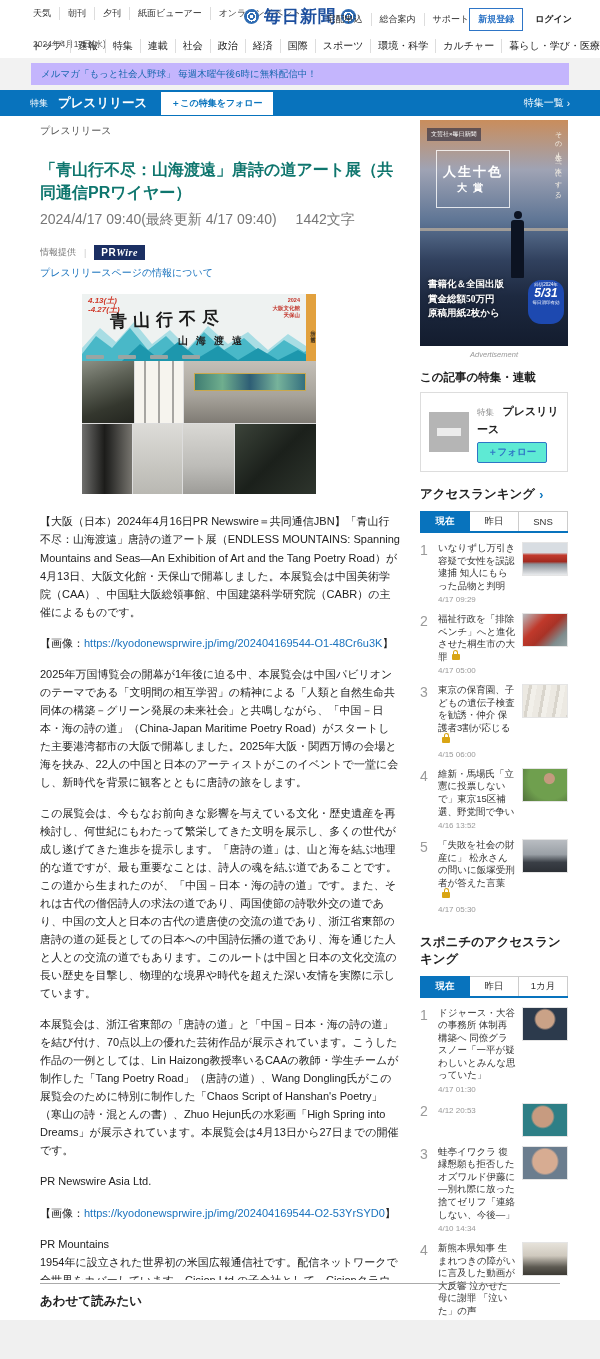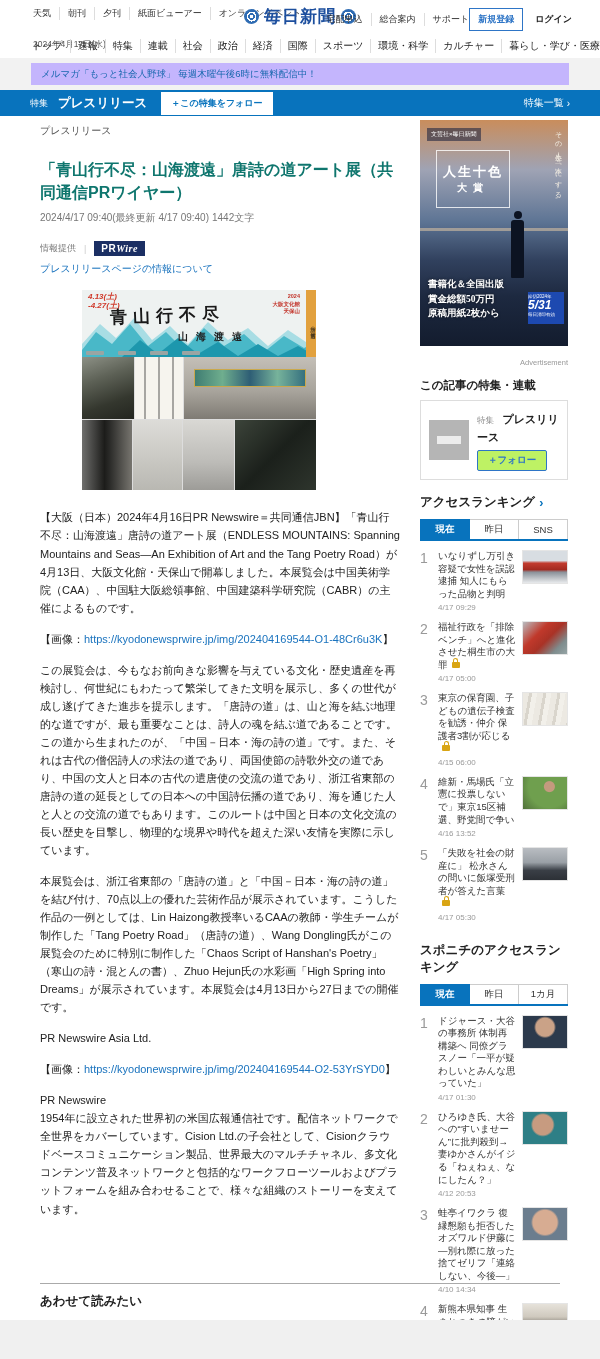--- a/index.html
+++ b/index.html
@@ -31,21 +31,21 @@
   .feature-bar { position: absolute; top: 90px; left: 0; right: 0; height: 26px; background: #0873bd; color: #fff; display: flex; align-items: center; padding: 0 30px; }
   .fb-label { font-size: 9px; }
   .fb-title { font-size: 12.5px; font-weight: bold; margin: 0 14px 0 10px; }
   .fb-btn { background: #fff; color: #0873bd; border: none; font-size: 9px; font-weight: bold; padding: 5px 10px; cursor: pointer; }
   .fb-right { margin-left: auto; font-size: 10px; cursor: pointer; display: flex; align-items: center; gap: 3px; }
 
   
   .article-col { position: absolute; left: 40px; top: 124px; width: 360px; height: 1156px; overflow: hidden; }
   .category { font-size: 10px; color: #555; }
   .art-title { font-size: 16px; line-height: 1.42; font-weight: bold; color: #0f766e; margin: 21px 0 7px; }
-  .meta-row { display: flex; gap: 3px; font-size: 10px; color: #777; }
+  .meta-row { display: flex; gap: 19px; font-size: 14px; color: #777; }
   .provider-row { margin-top: 16px; display: flex; align-items: center; gap: 8px; font-size: 9px; color: #777; }
   .prov-sep { color: #ccc; }
   .prwire-logo { background: #1b2f63; color: #fff; font-size: 10px; font-weight: bold; padding: 2px 7px; letter-spacing: .5px; }
   .prwire-logo .wire { font-style: italic; font-family: "Liberation Serif", serif; }
   .info-link { margin-top: 6px; font-size: 10px; color: #1a73be; cursor: pointer; }
 
   
   .poster { position: relative; margin: 14px 0 18px 42px; width: 234px; height: 200px; overflow: hidden; background: #ddd; }
   .poster-top { position: absolute; left: 0; top: 0; width: 234px; height: 67px; background: #eef2f1; overflow: hidden; }
   .poster-top svg { position: absolute; left: 0; top: 0; }
@@ -69,32 +69,32 @@
         background: linear-gradient(180deg, #c98d5c 0%, #9fa3b4 22%, #5d7494 45%, #31415e 62%, #1d2940 78%, #131c2e 100%); }
   .ad::before { content: ""; position: absolute; left: 0; right: 0; top: 108px; height: 3px; background: rgba(255,220,170,.45); }
   .ad-badge { position: absolute; left: 7px; top: 8px; background: rgba(20,30,60,.55); color: #fff; font-size: 6px; padding: 2px 4px; }
   .ad-logo { position: absolute; left: 16px; top: 30px; color: #fff; border: 1px solid rgba(255,255,255,.8); padding: 12px 6px; text-align: center; font-family: "Liberation Serif", serif; }
   .ad-logo .l1 { font-size: 13px; font-weight: bold; letter-spacing: 2px; }
   .ad-logo .l2 { font-size: 10px; font-weight: bold; letter-spacing: 6px; }
   .ad-vert { position: absolute; right: 5px; top: 6px; writing-mode: vertical-rl; color: #f3ede2; font-size: 7px; letter-spacing: 2px; font-family: "Liberation Serif", serif; }
   .ad-person { position: absolute; right: 44px; top: 100px; width: 13px; height: 58px; background: #0c1322; border-radius: 3px 3px 1px 1px; }
   .ad-person::before { content: ""; position: absolute; top: -9px; left: 3px; width: 8px; height: 8px; border-radius: 50%; background: #0c1322; }
   .ad-lines { position: absolute; left: 8px; bottom: 26px; color: #fff; font-family: "Liberation Serif", serif; font-weight: bold; font-size: 9.5px; line-height: 1.5; text-shadow: 0 0 3px rgba(0,0,0,.6); }
-  .ad-deadline { position: absolute; right: 4px; bottom: 22px; width: 36px; background: #1d49b0; color: #fff; padding: 2px 0 7px; }
+  .ad-deadline { position: absolute; right: 4px; bottom: 22px; width: 36px; background: #1d49b0; color: #fff; text-align: center; padding: 2px 0 19px; border-radius: 13px; }
   .ad-deadline .dl-s { font-size: 4.5px; display: block; }
   .ad-deadline .dl-b { font-size: 12px; font-weight: bold; font-style: italic; display: block; line-height: 1.1; }
-  .ad-caption { text-align: right; font-size: 7.5px; color: #999; margin-top: 12px; }
+  .ad-caption { text-align: center; font-size: 7.5px; color: #999; margin-top: 4px; font-style: italic; }
 
   .sb-heading { margin-top: 11px; font-size: 11.5px; font-weight: bold; color: #222; }
   .feat-box { margin-top: 7px; border: 1px solid #ddd; padding: 8px; display: flex; gap: 8px; align-items: center; }
   .feat-thumb { width: 40px; height: 40px; background: #b5b5b5; position: relative; flex: none; }
   .feat-thumb::after { content: ""; position: absolute; left: 8px; top: 16px; right: 8px; height: 8px; background: rgba(255,255,255,.75); }
   .feat-kind { font-size: 8.5px; color: #888; margin-right: 4px; }
   .feat-name { font-size: 11px; font-weight: bold; color: #222; }
-  .follow-btn { margin-top: 5px; border: 1px solid #2e75c6; color: #2e75c6; background: #bef264; font-size: 9.5px; font-weight: bold; padding: 3px 10px; border-radius: 2px; cursor: pointer; }
+  .follow-btn { margin-top: 5px; border: 1px solid #2e75c6; color: #2e75c6; background: #5eead4; font-size: 9.5px; font-weight: bold; padding: 3px 10px; border-radius: 2px; cursor: pointer; }
 
   .rank-heading { margin-top: 14px; font-size: 12.5px; font-weight: bold; color: #222; display: flex; align-items: center; gap: 4px; cursor: pointer; }
   .chev-blue { color: #0873bd; font-weight: bold; }
   .tabs { display: flex; margin-top: 8px; border-bottom: 2px solid #0873bd; }
   .tab { flex: 1; height: 20px; display: flex; align-items: center; justify-content: center; font-size: 9.5px; color: #333; background: #fff; border: 1px solid #ccc; border-bottom: none; cursor: pointer; }
   .tab.active { background: #0873bd; color: #fff; font-weight: bold; border-color: #0873bd; }
   .tab + .tab { border-left: none; }
 
   .rk-item { display: flex; gap: 6px; margin-top: 9px; cursor: pointer; }
   .rk-num { width: 12px; font-size: 14px; color: #999; flex: none; line-height: 1; padding-top: 1px; }
@@ -217,25 +217,26 @@
           <div class="p-paint"></div>
         </div>
       <div class="p-cell" style="left:0;top:130px;width:50px;height:70px;background:linear-gradient(90deg,#6f6f6d 0%,#1c1c1a 45%,#2a2a28 55%,#77756f 100%);"></div>
       <div class="p-cell" style="left:51px;top:130px;width:49px;height:70px;background:linear-gradient(180deg,#dddcd8,#b9b8b2);"></div>
       <div class="p-cell" style="left:101px;top:130px;width:51px;height:70px;background:linear-gradient(180deg,#d9d8d4 0%,#bdbcb8 60%,#9d9c98 100%);"></div>
       <div class="p-cell" style="left:153px;top:130px;width:81px;height:70px;background:linear-gradient(135deg,#3c443a 0%,#1b201b 50%,#2e352d 100%);"></div>
     </div>
 
     <p class="para">【大阪（日本）2024年4月16日PR Newswire＝共同通信JBN】「青山行不尽：山海渡遠」唐詩の道アート展（ENDLESS MOUNTAINS: Spanning Mountains and Seas—An Exhibition of Art and the Tang Poetry Road）が4月13日、大阪文化館・天保山で開幕しました。本展覧会は中国美術学院（CAA）、中国駐大阪総領事館、中国建築科学研究院（CABR）の主催によるものです。</p>
     <p class="para"><span>【画像：</span><span class="blue-link">https://kyodonewsprwire.jp/img/202404169544-O1-48Cr6u3K</span><span>】</span></p>
+    <p class="para">2025年万国博覧会の開幕が1年後に迫る中、本展覧会は中国パビリオンのテーマである「文明間の相互学習」の精神による「人類と自然生命共同体の構築－グリーン発展の未来社会」と共鳴しながら、「中国－日本・海の詩の道」（China-Japan Maritime Poetry Road）がスタートした主要港湾都市の大阪で開幕しました。2025年大阪・関西万博の会場と海を挟み、22人の中国と日本のアーティストがこのイベントで一堂に会し、新時代を背景に観客とともに唐詩の旅をします。</p>
     <p class="para">この展覧会は、今もなお前向きな影響を与えている文化・歴史遺産を再検討し、何世紀にもわたって繁栄してきた文明を展示し、多くの世代が成し遂げてきた進歩を提示します。「唐詩の道」は、山と海を結ぶ地理的な道ですが、最も重要なことは、詩人の魂を結ぶ道であることです。この道から生まれたのが、「中国－日本・海の詩の道」です。また、それは古代の僧侶詩人の求法の道であり、両国使節の詩歌外交の道であり、中国の文人と日本の古代の遣唐使の交流の道であり、浙江省東部の唐詩の道の延長としての日本への中国詩伝播の道であり、海を通じた人と人との交流の道でもあります。このルートは中国と日本の文化交流の長い歴史を目撃し、物理的な境界や時代を超えた深い友情を実際に示しています。</p>
     <p class="para">本展覧会は、浙江省東部の「唐詩の道」と「中国－日本・海の詩の道」を結び付け、70点以上の優れた芸術作品が展示されています。こうした作品の一例としては、Lin Haizong教授率いるCAAの教師・学生チームが制作した「Tang Poetry Road」（唐詩の道）、Wang Dongling氏がこの展覧会のために特別に制作した「Chaos Script of Hanshan's Poetry」（寒山の詩・混とんの書）、Zhuo Hejun氏の水彩画「High Spring into Dreams」が展示されています。本展覧会は4月13日から27日までの開催です。</p>
     <p class="para">PR Newswire Asia Ltd.</p>
     <p class="para"><span>【画像：</span><span class="blue-link">https://kyodonewsprwire.jp/img/202404169544-O2-53YrSYD0</span><span>】</span></p>
-    <p class="para" style="margin-bottom:0;">PR Newswire</p>
+    <p class="para" style="margin-bottom:0;">PR Mountains</p>
     <p class="para"><span>1954年に設立された世界初の米国広報通信社です。配信ネットワークで全世界をカバーしています。Cision Ltd.の子会社として、Cisionクラウドベースコミュニケーション製品、世界最大のマルチチャネル、多文化コンテンツ普及ネットワークと包括的なワークフローツールおよびプラットフォームを組み合わせることで、様々な組織のストーリーを支えています。</span></p>
 
   </main>
 
   <aside class="sidebar">
     <div class="ad">
       <span class="ad-badge">文芸社×毎日新聞</span>
       <div class="ad-logo">
         <div class="l1">人生十色</div>
         <div class="l2">大賞</div>
@@ -331,21 +332,20 @@
       <span class="rk-num">1</span>
       <div class="rk-body">
         <div class="rk-title"><span>ドジャース・大谷の事務所 体制再構築へ 同僚グラスノー「一平が疑わしいとみんな思っていた」</span></div>
         <div class="rk-time">4/17 01:30</div>
       </div>
       <div class="rk-thumb" style="background:radial-gradient(circle at 50% 35%,#caa287 0 9px,#2c3a4c 11px 100%);"></div>
     </div>
     <div class="rk-item">
       <span class="rk-num">2</span>
       <div class="rk-body">
-        <div class="rk-title"><span>ひろゆき氏、大谷への“すいませーん”に批判殺到→妻ゆかさんがイジる「ねぇねぇ、なにしたん？」</span></div>
         <div class="rk-time">4/12 20:53</div>
       </div>
       <div class="rk-thumb" style="background:radial-gradient(circle at 45% 40%,#c79b80 0 10px,#2e7f86 12px 100%);"></div>
     </div>
     <div class="rk-item">
       <span class="rk-num">3</span>
       <div class="rk-body">
         <div class="rk-title"><span>蛙亭イワクラ 復縁懇願も拒否したオズワルド伊藤に―別れ際に放った捨てゼリフ「連絡しない、今後―」</span></div>
         <div class="rk-time">4/10 14:34</div>
       </div>

